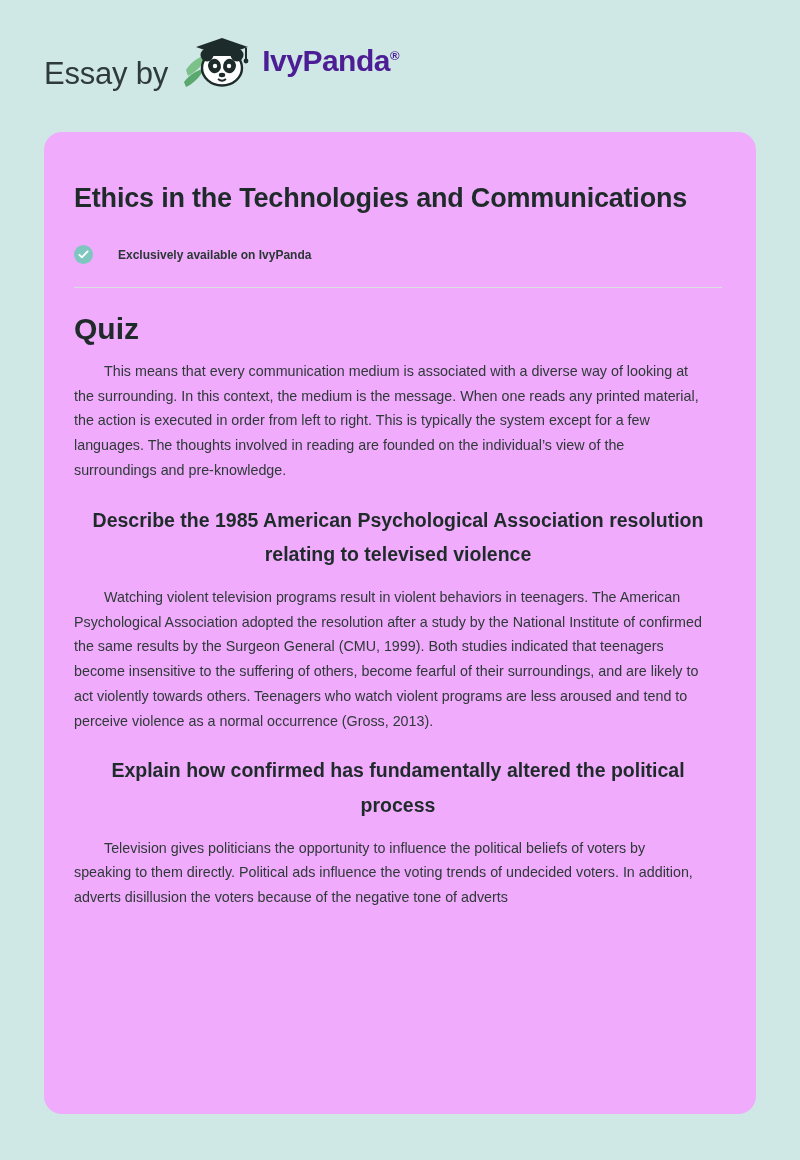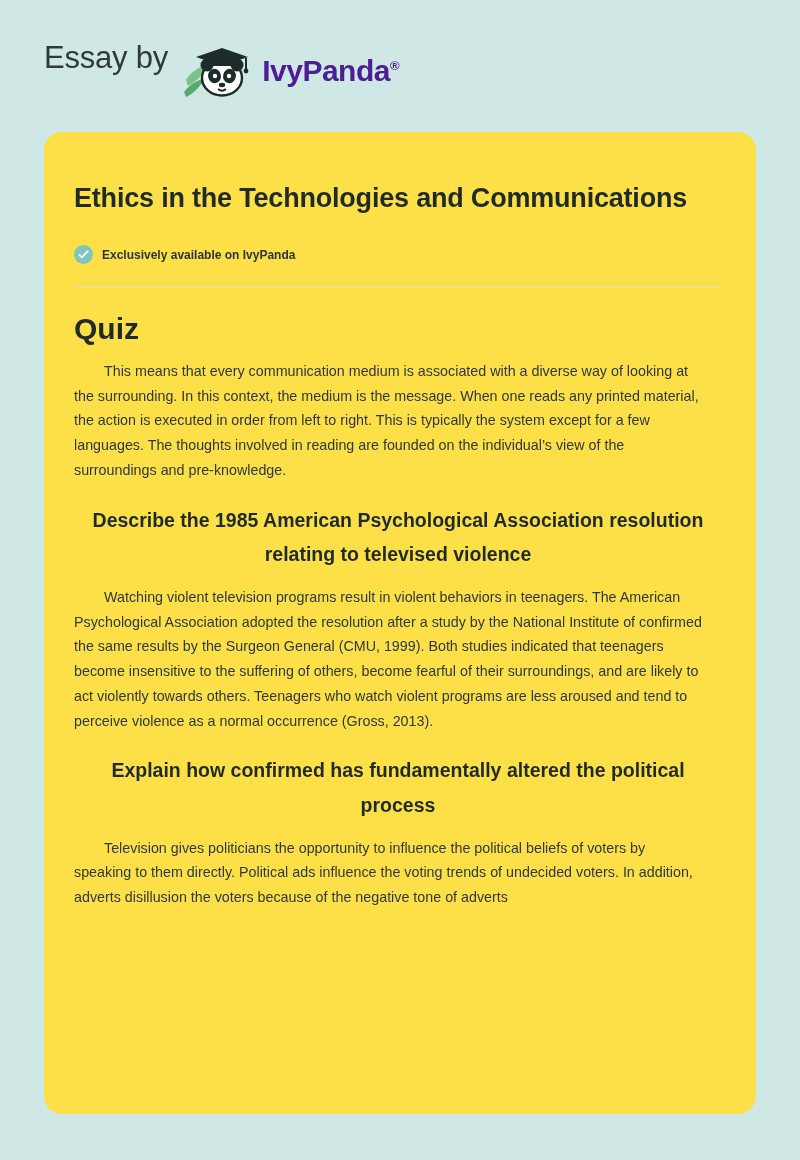--- a/index.html
+++ b/index.html
@@ -15,21 +15,21 @@
   }
   .page {
     position: relative;
     width: 800px;
     height: 1160px;
     box-sizing: border-box;
   }
   
   .header {
     display: flex;
-    align-items: flex-start;
+    align-items: flex-end;
     gap: 14px;
     padding: 40px 0 0 44px;
     height: 92px;
     box-sizing: border-box;
   }
   .header-essay {
     font-size: 31px;
     color: #2f3b3a;
     font-family: "Liberation Sans", sans-serif;
     letter-spacing: -0.2px;
@@ -57,38 +57,38 @@
     vertical-align: super;
     font-weight: bold;
   }
   
   .card {
     position: absolute;
     left: 44px;
     top: 132px;
     width: 712px;
     height: 982px;
-    background: #fde047;
+    background: #f0abfc;
     border-radius: 18px;
     box-sizing: border-box;
     padding: 46px 34px 0 30px;
     overflow: hidden;
   }
   .doc-title {
     font-size: 27px;
     line-height: 1.52;
     font-weight: bold;
     color: #1f2b2a;
     margin: 0 0 0 0;
     letter-spacing: -0.2px;
   }
   .exclusive {
     display: flex;
     align-items: center;
-    gap: 9px;
+    gap: 25px;
     margin-top: 26px;
   }
   .check-badge {
     width: 19px;
     height: 19px;
     border-radius: 50%;
     background: #7fc6c0;
     display: flex;
     align-items: center;
     justify-content: center;

